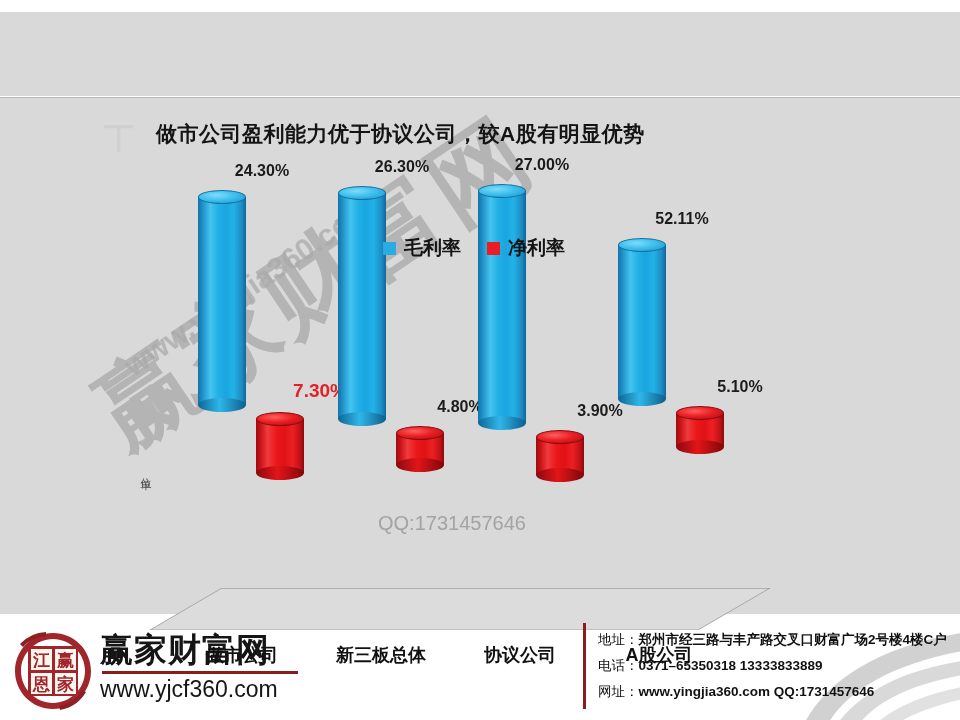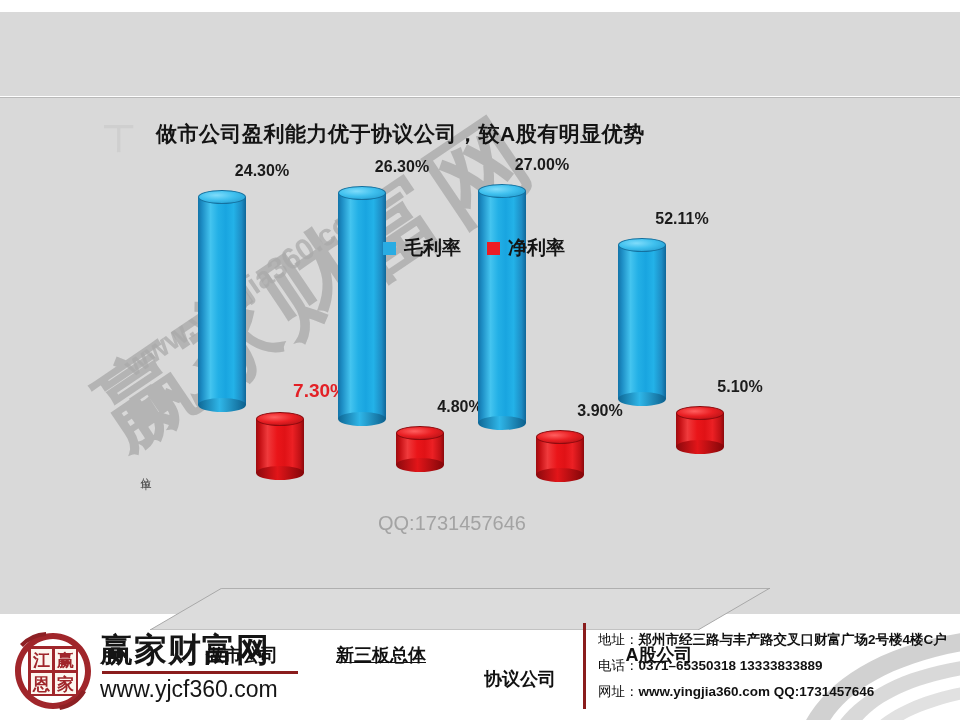--- a/index.html
+++ b/index.html
@@ -357,22 +357,22 @@
           <div class="cyl-body"></div>
           <div class="cyl-bottom"></div>
           <div class="cyl-top"></div>
           <div class="bar-label" style="top:-28px;">5.10%</div>
         </div>
       </div>
 
     </div>
 
     <div class="cat-label" style="left:242px;">做市公司</div>
-    <div class="cat-label" style="left:381px;text-decoration:underline;">新三板总体</div>
-    <div class="cat-label" style="left:520px;margin-top:24px;">协议公司</div>
+    <div class="cat-label" style="left:381px;">新三板总体</div>
+    <div class="cat-label" style="left:520px;">协议公司</div>
     <div class="cat-label" style="left:659px;">A股公司</div>
   </div>
 
   <div class="wm-qq">QQ:1731457646</div>
 
   <div class="footer">
     <svg class="footer-swoosh" viewBox="0 0 190 110">
       <path d="M20,108 C40,62 92,22 188,8 L188,26 C104,40 58,74 44,108 Z" fill="#8f8f8f" opacity="0.75"></path>
       <path d="M52,108 C72,74 116,46 188,36 L188,50 C126,60 88,82 74,108 Z" fill="#a9a9a9" opacity="0.8"></path>
       <path d="M88,108 C104,88 140,70 188,62 L188,74 C150,82 120,94 108,108 Z" fill="#bdbdbd" opacity="0.85"></path>

